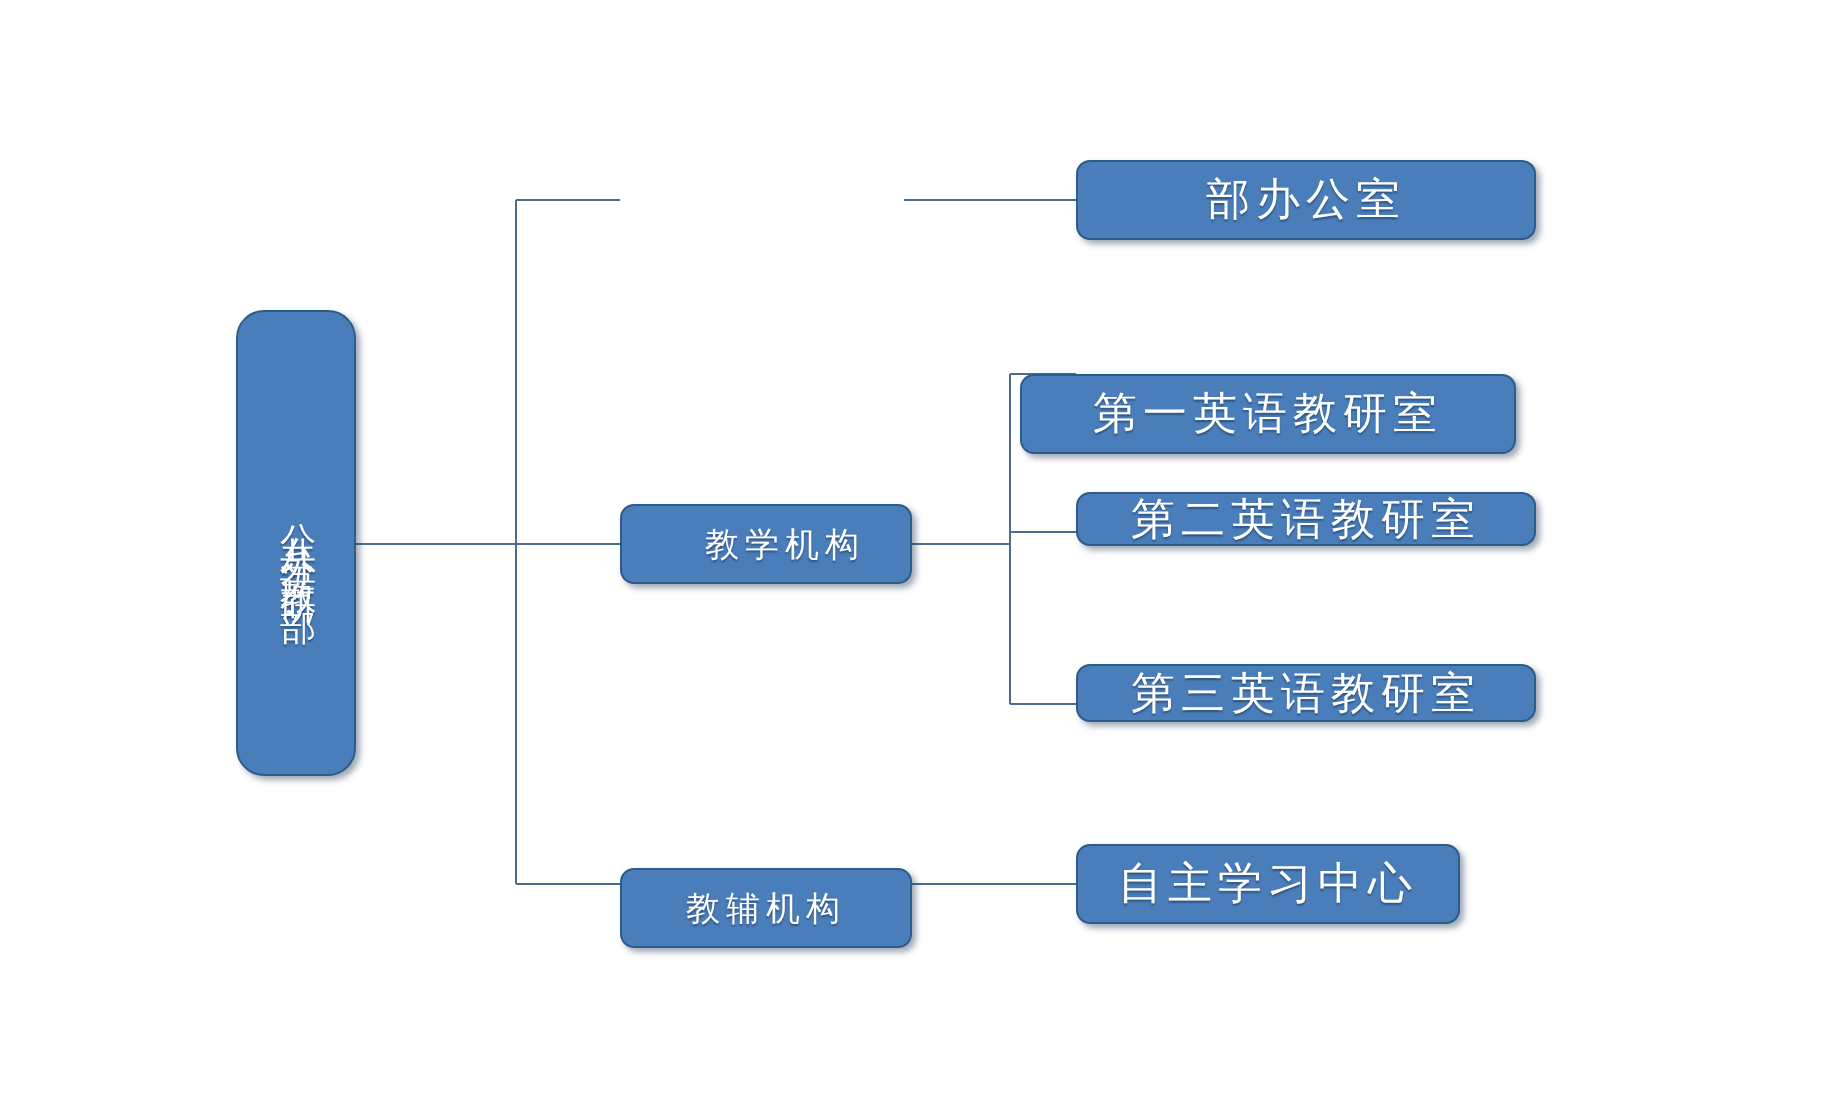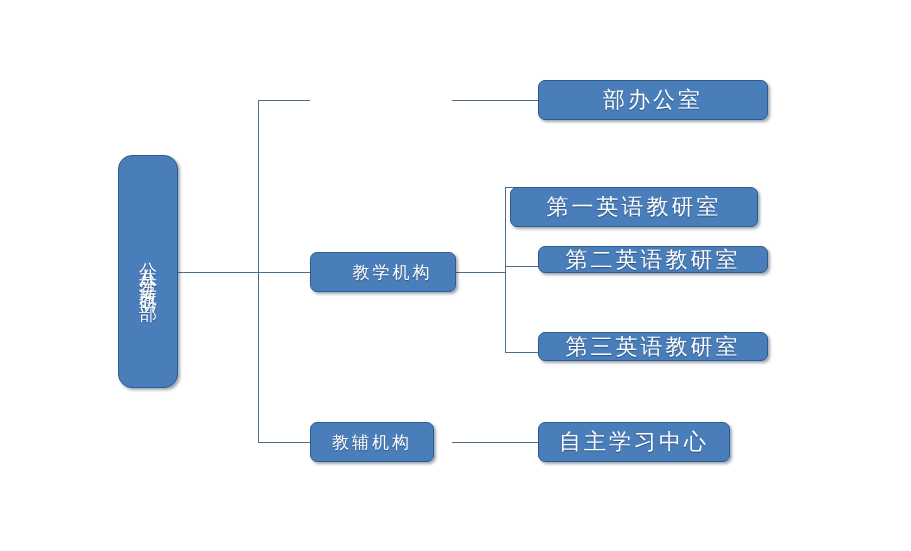--- a/index.html
+++ b/index.html
@@ -87,21 +87,21 @@
 
   <div class="node node-root" style="left:118px; top:155px; width:60px; height:233px;">
     <span class="node-label">公共外语教研部</span>
   </div>
 
 
   <div class="node node-level1" style="left:310px; top:252px; width:146px; height:40px;padding-left:19px;">
     <span class="node-label">教学机构</span>
   </div>
 
-  <div class="node node-level1" style="left:310px; top:422px; width:124px; height:40px;">
+  <div class="node node-level1" style="left:310px; top:434px; width:146px; height:40px;">
     <span class="node-label">教辅机构</span>
   </div>
 
   <div class="node node-level2" style="left:538px; top:80px; width:230px; height:40px;">
     <span class="node-label">部办公室</span>
   </div>
 
   <div class="node node-level2" style="left:510px; top:167px; width:248px; height:40px;margin-top:20px;">
     <span class="node-label">第一英语教研室</span>
   </div>

